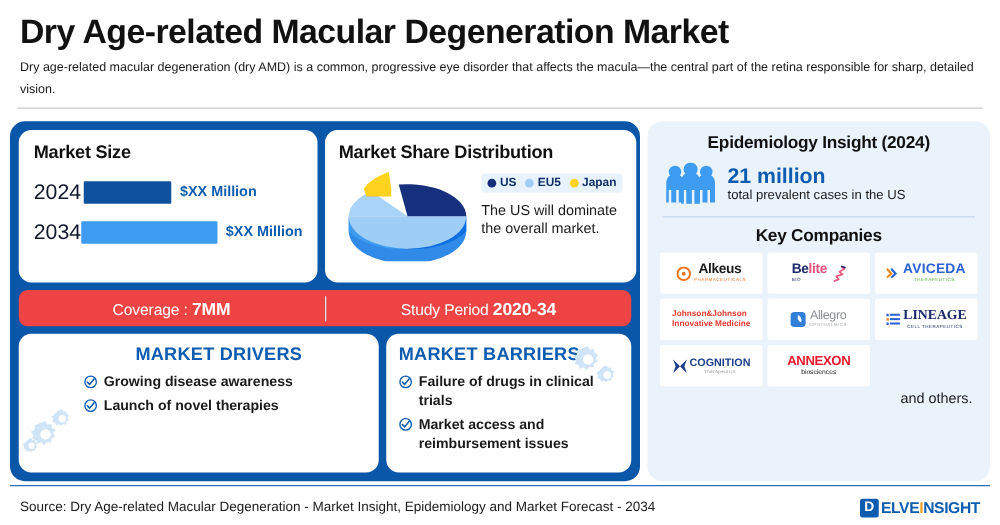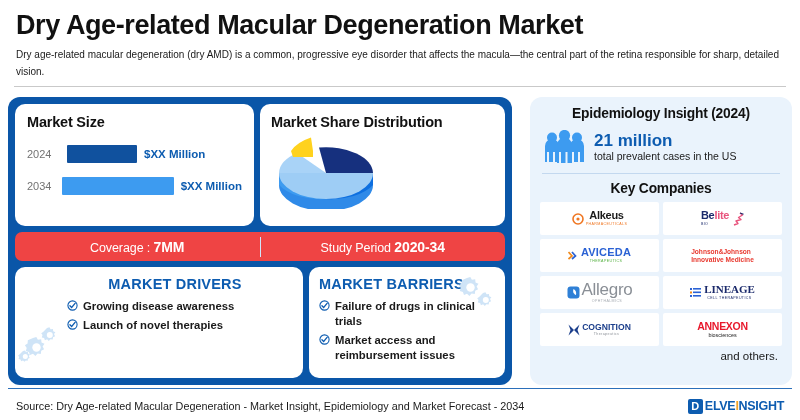--- a/index.html
+++ b/index.html
@@ -23,21 +23,21 @@
     max-width: 775px;
   }
   .header-rule {
     margin: 6px 14px 0 14px; height: 1px; background: #c9c9c9;
   }
 
   
   .body-wrap {
     position: absolute; left: 0; top: 97px;
     width: 800px; height: 288px;
-    display: flex; gap: 18px; padding: 0 8px;
+    display: flex; gap: 6px; padding: 0 8px;
   }
 
   
   .left-col {
     width: 504px; background: #0a56a8;
     border-radius: 12px; padding: 7px;
     display: flex; flex-direction: column; gap: 6px;
   }
   .row-top { display: flex; gap: 6px; height: 122px; }
   .card {
@@ -46,21 +46,21 @@
   .card-market-size { width: 239px; padding: 10px 12px; }
   .card-share { flex: 1; padding: 10px 11px; position: relative; }
 
   .card-h {
     font-size: 14.5px; font-weight: bold; color: #111; letter-spacing: -0.2px;
   }
 
   
   .bars { margin-top: 14px; }
   .bar-row { display: flex; align-items: center; height: 20px; margin-bottom: 12px; }
-  .bar-year { width: 40px; font-size: 11px; color: #737373; }
+  .bar-year { width: 40px; font-size: 17px; color: #0f172a; }
   .bar { height: 18px; border-radius: 1px; }
   .bar-2024 { width: 70px; background: #10519e; }
   .bar-2034 { width: 128px; background: #3d9bf0; }
   .bar-val {
     margin-left: 7px; font-size: 11.5px; font-weight: bold; color: #0d5cb0;
     white-space: nowrap;
   }
 
   
   .pie-area { display: flex; margin-top: 7px; }
@@ -121,21 +121,21 @@
   .epi-num { font-size: 17px; font-weight: bold; color: #0d5cb0; line-height: 19px; }
   .epi-sub { font-size: 10.5px; color: #1a1a1a; line-height: 13px; }
   .divider-h { height: 1px; background: #c3d8ef; margin: 9px 2px 0 2px; }
 
   .kc-title {
     font-size: 13.8px; font-weight: bold; color: #111; text-align: center;
     margin-top: 7px; letter-spacing: -0.2px;
   }
   .kc-grid {
     margin-top: 6px; display: grid;
-    grid-template-columns: repeat(2, 1fr); gap: 4px;
+    grid-template-columns: repeat(3, 1fr); gap: 4px;
   }
   .kc-cell {
     background: #ffffff; border-radius: 2px; height: 33px;
     display: flex; align-items: center; justify-content: center;
     overflow: hidden;
   }
   .and-others {
     text-align: right; font-size: 11.5px; color: #1a1a1a;
     margin-top: 4px; padding-right: 4px;
   }
@@ -209,20 +209,37 @@
                 <path d="M55,50 L55,62 A47,26 0 0 0 102,48 L102,36 A47,26 0 0 1 55,50 Z" fill="#0d6fe0"></path>
 
                 <path d="M55,36 L8,36 A47,26 0 0 0 102,36 Z" fill="#9ecdf5"></path>
                 <path d="M55,36 L8,36 A47,26 0 0 1 26,16 Z" fill="#a9d3f7"></path>
 
                 <path d="M55,36 L102,36 A47,26 0 0 0 48,10.6 Z" fill="#16307e"></path>
 
                 <path d="M42,20 L22,20 A47,26 0 0 1 40,5 Z" fill="#f0a800"></path>
                 <path d="M42,14 L20,14 A47,26 0 0 1 40,0.5 Z M20,14 L22,20 L42,20 L42,14 Z" fill="#ffd21e"></path>
               </svg>
+            </div>
+            <div class="pie-right">
+              <div class="legend">
+                <span class="legend-item">
+                  <span class="dot" style="background:#16307e"></span>
+                  <span>US</span>
+                </span>
+                <span class="legend-item">
+                  <span class="dot" style="background:#9ecdf5"></span>
+                  <span>EU5</span>
+                </span>
+                <span class="legend-item">
+                  <span class="dot" style="background:#ffd21e"></span>
+                  <span>Japan</span>
+                </span>
+              </div>
+              <div class="pie-note">The US will dominate the overall market.</div>
             </div>
           </div>
         </div>
       </div>
 
       <div class="band">
         <div class="band-seg">
           <span>Coverage :</span>
           <b>7MM</b>
         </div>
@@ -367,21 +384,21 @@
           </div>
         </div>
 
         <div class="kc-cell">
           <div class="lg">
             <svg width="13" height="13" viewBox="0 0 13 13">
               <rect x="0.5" y="0.5" width="12" height="12" rx="3" fill="#2f80d6"></rect>
               <path d="M6.5 3 C8.6 4 9.6 6.2 9 9 C7 8.2 5.4 6.3 6.5 3 Z" fill="#ffffff"></path>
             </svg>
             <div class="lg-col">
-              <span class="lg-main" style="color:#8a8f96;font-weight:normal;font-size:17px">Allegro</span>
+              <span class="lg-main" style="color:#8a8f96;font-weight:normal;font-size:10px">Allegro</span>
               <span class="lg-sub" style="color:#a6abb2">OPHTHALMICS</span>
             </div>
           </div>
         </div>
 
         <div class="kc-cell">
           <div class="lg">
             <svg width="12" height="11" viewBox="0 0 12 11">
               <rect x="0" y="1" width="2" height="2" fill="#2b62d4"></rect>
               <rect x="3" y="1" width="8" height="1.6" fill="#2b62d4"></rect>

